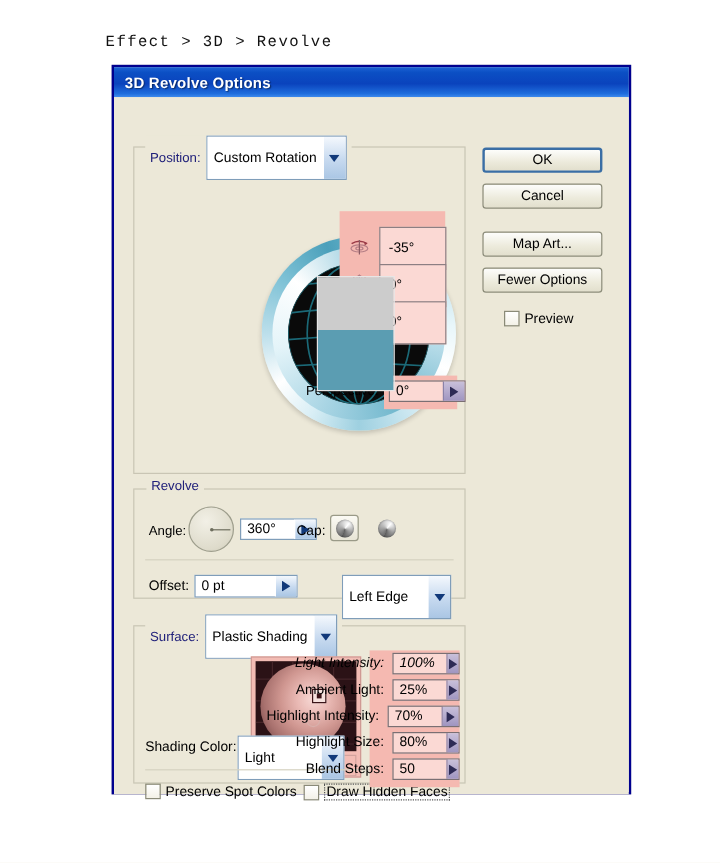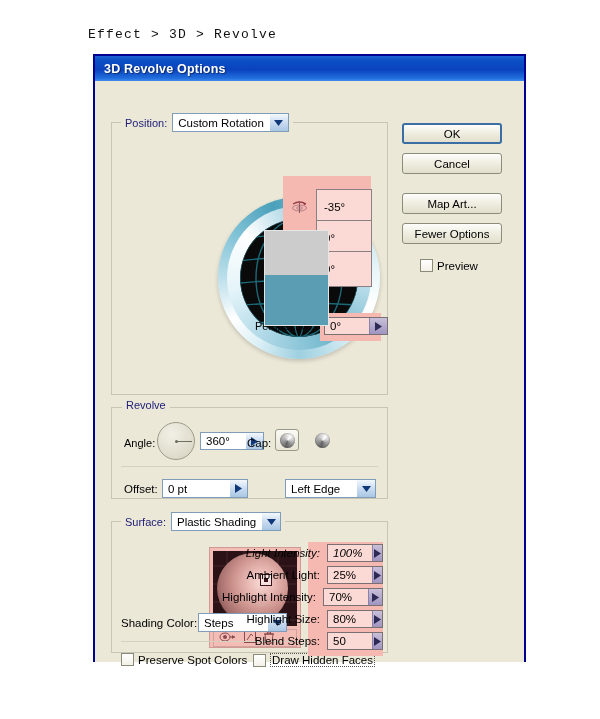--- a/index.html
+++ b/index.html
@@ -67,21 +67,21 @@
     padding:0 4px;
     display:flex;align-items:center;gap:5px;
     white-space:nowrap;
   }
   .grphdr .lb{color:#21217a;font-size:11px;}
   
   .combo{
     display:inline-flex;align-items:stretch;
     border:1px solid #7f9db9;
     background:#fff;
-    height:19px;
+    height:37px;
     box-sizing:border-box;
   }
   .combo .txt{
     display:flex;align-items:center;
     padding:0 5px;
     font-size:11.5px;color:#000;
     background:#fff;
     white-space:nowrap;
   }
   .combo .arrow{
@@ -574,21 +574,21 @@
                 <path d="M0 0 L7 4.5 L0 9 Z" fill="#2d2a55"></path>
               </svg>
           </span>
         </span>
       </div>
     </div>
 
     <div class="abs lbl" style="left:26px;top:536px;">Shading Color:</div>
     <div class="abs" style="left:103px;top:532px;">
       <span class="combo">
-        <span class="txt" style="min-width:58px;">Steps</span>
+        <span class="txt" style="min-width:58px;">Light</span>
         <span class="arrow">
           <svg width="9" height="6" viewBox="0 0 9 6">
               <path d="M0 0 L9 0 L4.5 6 Z" fill="#11397a"></path>
             </svg>
         </span>
       </span>
     </div>
 
     <div class="divline" style="left:26px;top:560px;width:257px;"></div>
 

